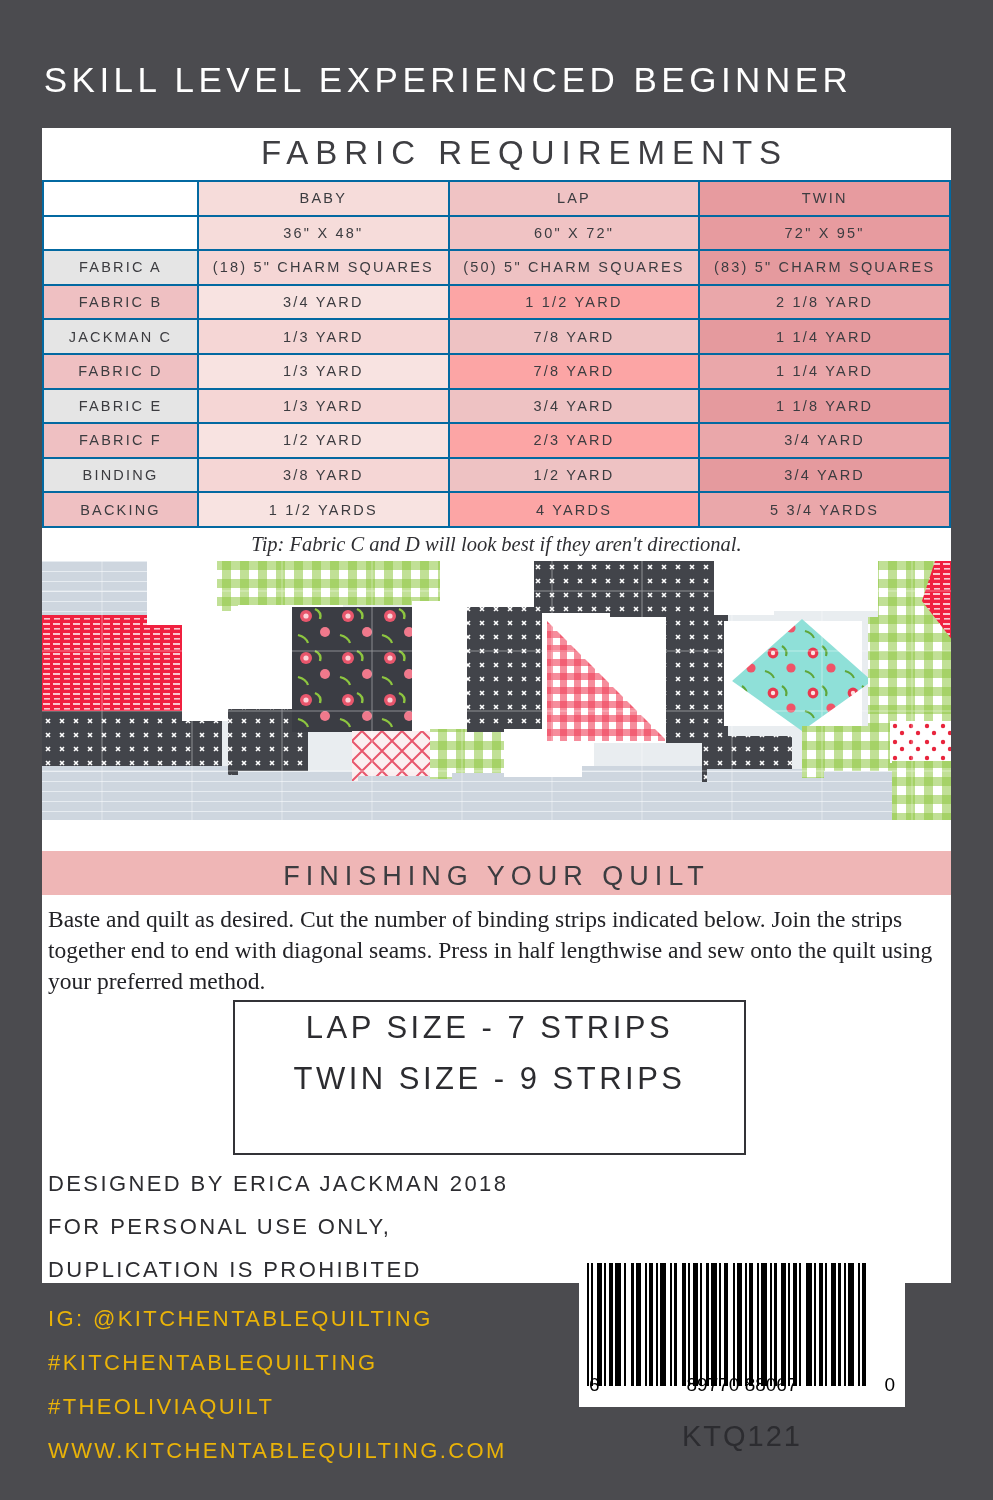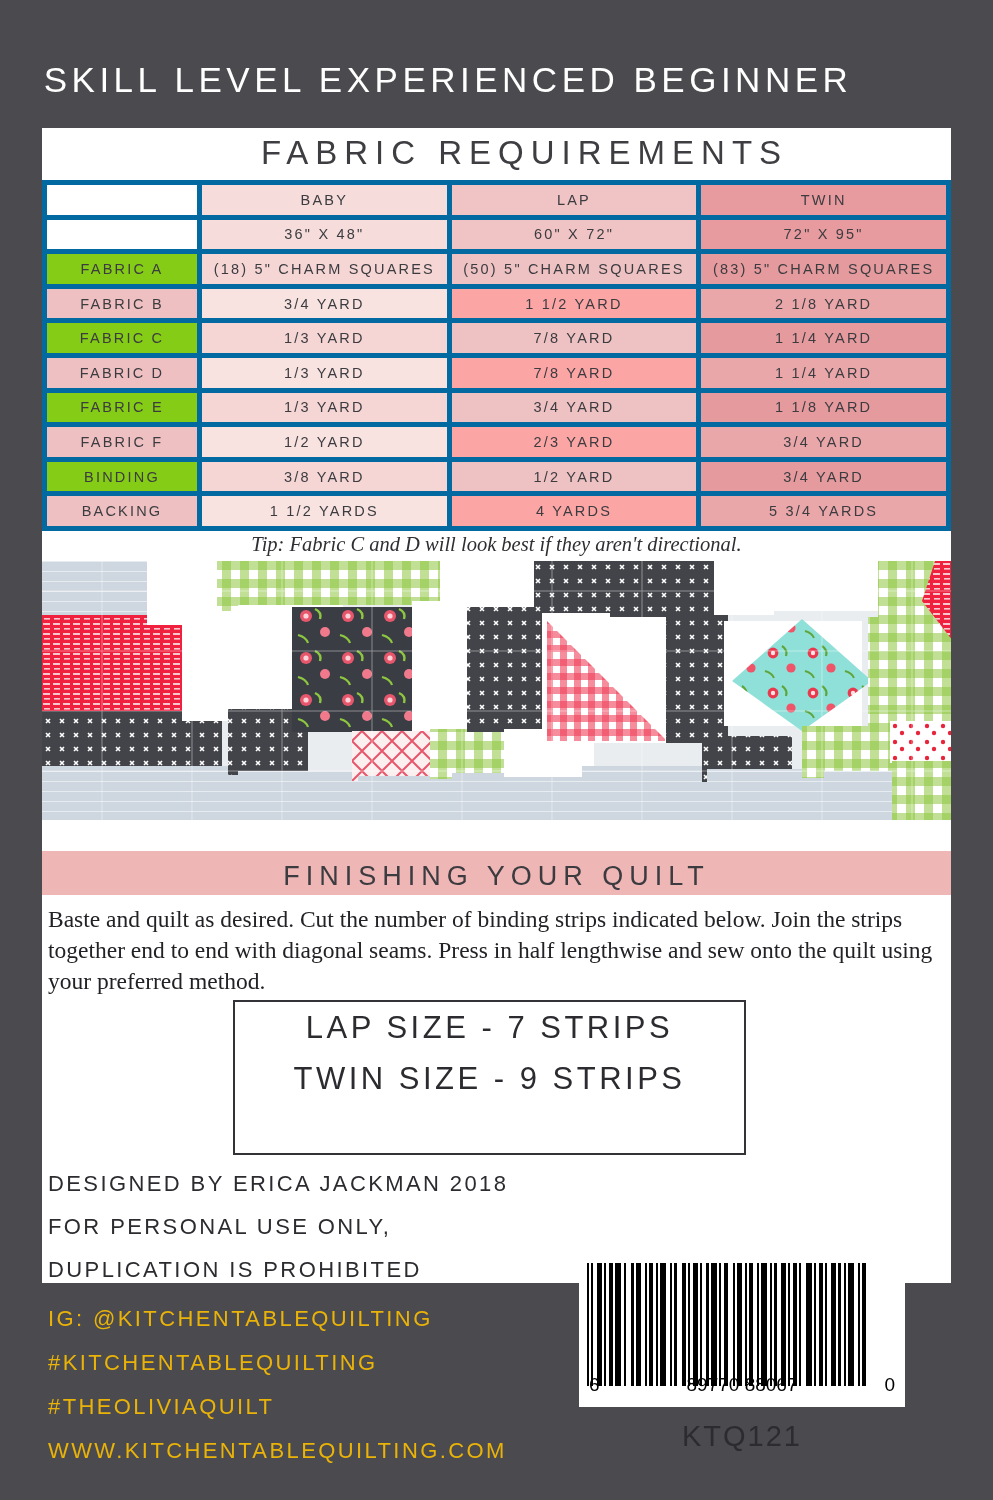--- a/index.html
+++ b/index.html
@@ -32,26 +32,26 @@
     text-align:center; color:#3e3e42;
     font-size:33px; letter-spacing:7px;
   }
   table.fabric {
     position:absolute; left:0px; top:180px;
     width:909px; border-collapse:collapse;
     font-size:14.5px; letter-spacing:2.2px; color:#3c3c40;
   }
   table.fabric td {
     height:34.6px; text-align:center; vertical-align:middle;
-    border:5px solid #0369a1; padding:0;
+    border:2px solid #0369a1; padding:0;
     white-space:nowrap;
   }
   td.blank { background:#ffffff; border:none; }
   td.rowlabel { background:#efc0c2; width:155px; }
-  td.rowlabel.alt { background:#84cc16; }
+  td.rowlabel.alt { background:#e5e5e5; }
   td.hdr-baby { background:#f6dcda; }
   td.hdr-lap  { background:#f0c3c4; }
   td.hdr-twin { background:#e79b9f; }
   td.c-baby { background:#f8e3e1; }
   td.c-baby.alt { background:#f5d6d5; }
   td.c-lap  { background:#fca5a5; }
   td.c-lap.alt { background:#eec2c3; }
   td.c-twin { background:#eaa7aa; }
   td.c-twin.alt { background:#e59a9e; }
   .tip {
@@ -147,21 +147,21 @@
       <td class="c-lap alt">(50) 5" CHARM SQUARES</td>
       <td class="c-twin alt">(83) 5" CHARM SQUARES</td>
     </tr>
     <tr>
       <td class="rowlabel">FABRIC B</td>
       <td class="c-baby">3/4 YARD</td>
       <td class="c-lap">1 1/2 YARD</td>
       <td class="c-twin">2 1/8 YARD</td>
     </tr>
     <tr>
-      <td class="rowlabel alt">FABRIC C</td>
+      <td class="rowlabel alt">JACKMAN C</td>
       <td class="c-baby alt">1/3 YARD</td>
       <td class="c-lap alt">7/8 YARD</td>
       <td class="c-twin alt">1 1/4 YARD</td>
     </tr>
     <tr>
       <td class="rowlabel">FABRIC D</td>
       <td class="c-baby">1/3 YARD</td>
       <td class="c-lap">7/8 YARD</td>
       <td class="c-twin">1 1/4 YARD</td>
     </tr>

